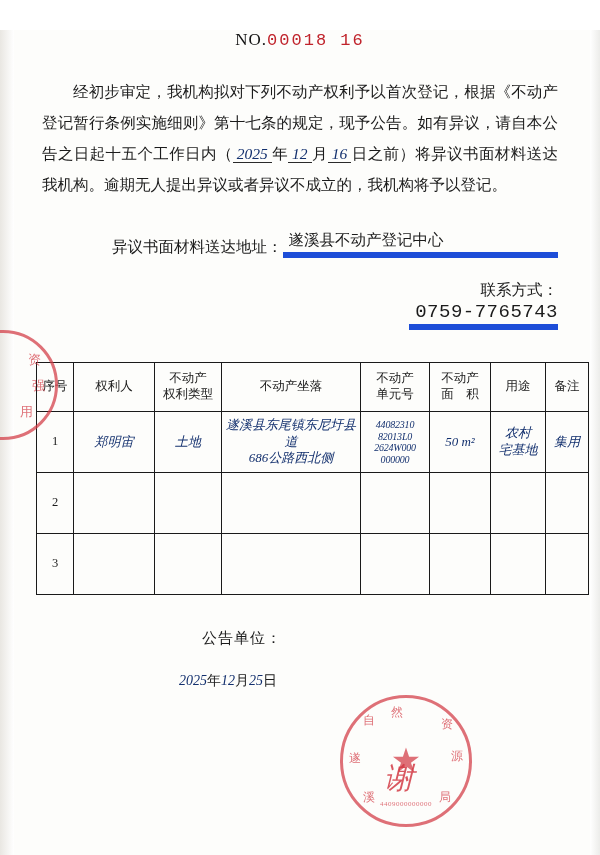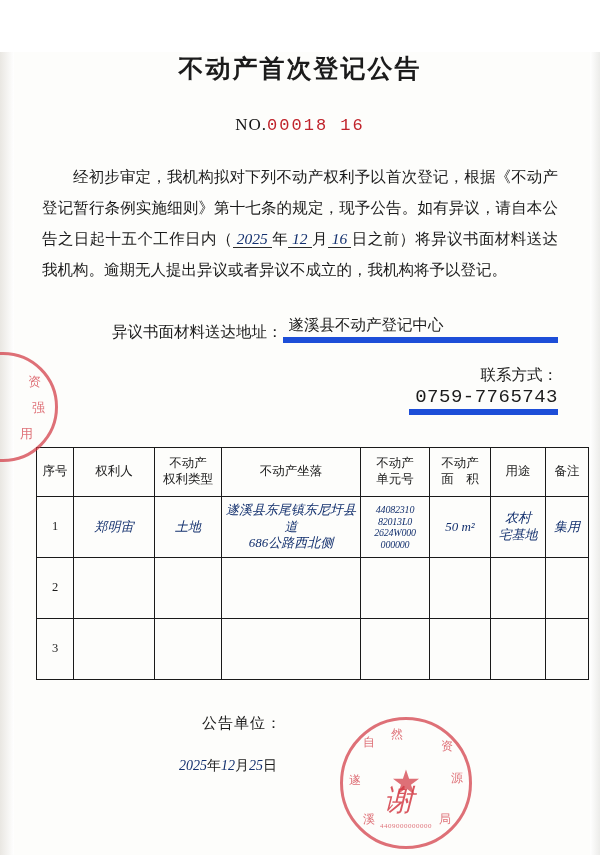--- a/index.html
+++ b/index.html
@@ -245,21 +245,20 @@
     font-family: "Liberation Serif", serif;
   }
 </style>
 </head>
 <body>
 
 <div class="page">
   <div class="scan-edge-left"></div>
   <div class="scan-edge-right"></div>
 
-  <h1 class="doc-title">不动产首次登记公告</h1>
 
   <div class="no-line">
     <span class="no-label">NO.</span><span class="no-value">00018 16</span>
   </div>
 
   <p class="body-text">
     <span>经初步审定，我机构拟对下列不动产权利予以首次登记，根据《不动产登记暂行条例实施细则》第十七条的规定，现予公告。如有异议，请自本公告之日起十五个工作日内（</span><span class="hand">2025</span><span>年</span><span class="hand">12</span><span>月</span><span class="hand">16</span><span>日之前</span><span>）将异议书面材料送达我机构。逾期无人提出异议或者异议不成立的，我机构将予以登记。</span>
   </p>
 
   <div class="addr-row">

